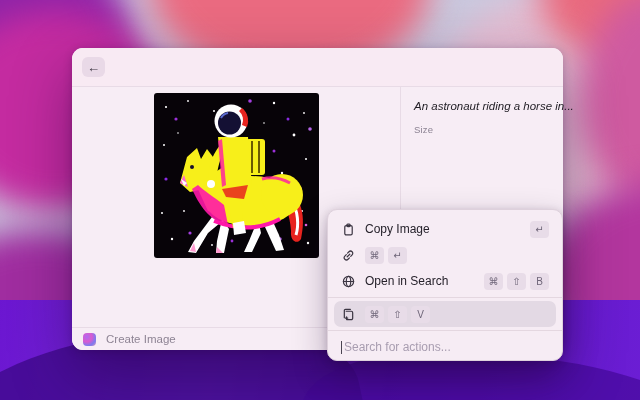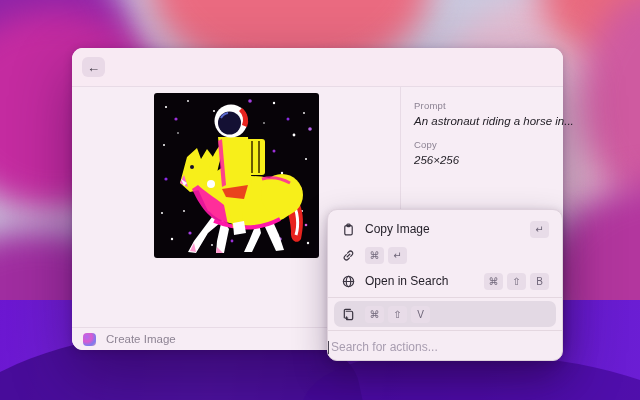--- a/index.html
+++ b/index.html
@@ -61,21 +61,21 @@
     box-shadow:0 14px 34px rgba(30,0,45,.30), 0 2px 8px rgba(30,0,45,.18);
     display:flex; flex-direction:column; padding-top:6px; z-index:5; }
   .menu-row { height:26px; margin:0 6px; padding:0 7px; border-radius:7px;
     display:flex; align-items:center; cursor:pointer; }
   .menu-row.selected { background:#e3d9e4; }
   .menu-row .mi { width:14px; height:14px; margin-right:10px; flex:0 0 14px; display:flex; align-items:center; justify-content:center; }
   .menu-label { font-size:12px; color:#26222b; flex:1; white-space:nowrap; }
   .keys { display:flex; gap:4px; }
   .keys .key { background:#e8dce8; min-width:19px; height:17px; }
   .menu-div { height:1px; background:#e4d7e0; margin:3px 0; }
-  .menu-search { flex:1; display:flex; align-items:center; padding:0 0; }
+  .menu-search { flex:1; display:flex; align-items:center; padding:0 13px; }
   .caret { width:1px; height:13px; background:#4a4452; margin-right:2px; }
   .search-ph { font-size:12px; color:#a89db0; }
   svg.icon { stroke:#3b3542; stroke-width:1.3; fill:none; stroke-linecap:round; stroke-linejoin:round; }
 </style>
 </head>
 <body>
 
 <div class="wallpaper">
   <div class="blob b-lav"></div>
   <div class="blob b-purpTL"></div>
@@ -176,24 +176,22 @@
         <circle cx="77" cy="28" r="16.5" fill="#ffffff"></circle>
         <path d="M88 15 A16.5 16.5 0 0 1 93 34 L88 32 A12 12 0 0 0 85 18 Z" fill="#e8241f"></path>
         <circle cx="75.5" cy="30" r="11.5" fill="#141034"></circle>
         <path d="M67 25 A10 10 0 0 1 74 20" stroke="#5a6ad0" stroke-width="2" fill="none"></path>
       </svg>
     </div>
 
     <div class="v-divider"></div>
 
     <div class="meta">
-      <div class="meta-label">Prompt</div>
       <div class="meta-value">An astronaut riding a horse in...</div>
-      <div class="meta-label">Copy</div>
-      <div class="meta-value">256×256</div>
+      <div class="meta-label">Size</div>
     </div>
 
     <div class="action-menu">
 
       <div class="menu-row">
         <span class="mi">
           <svg class="icon" width="13" height="13" viewBox="0 0 14 14">
             <rect x="3" y="2.8" width="8" height="10" rx="1.5"></rect>
             <rect x="5.2" y="1.2" width="3.6" height="2.6" rx="1"></rect>
           </svg>

